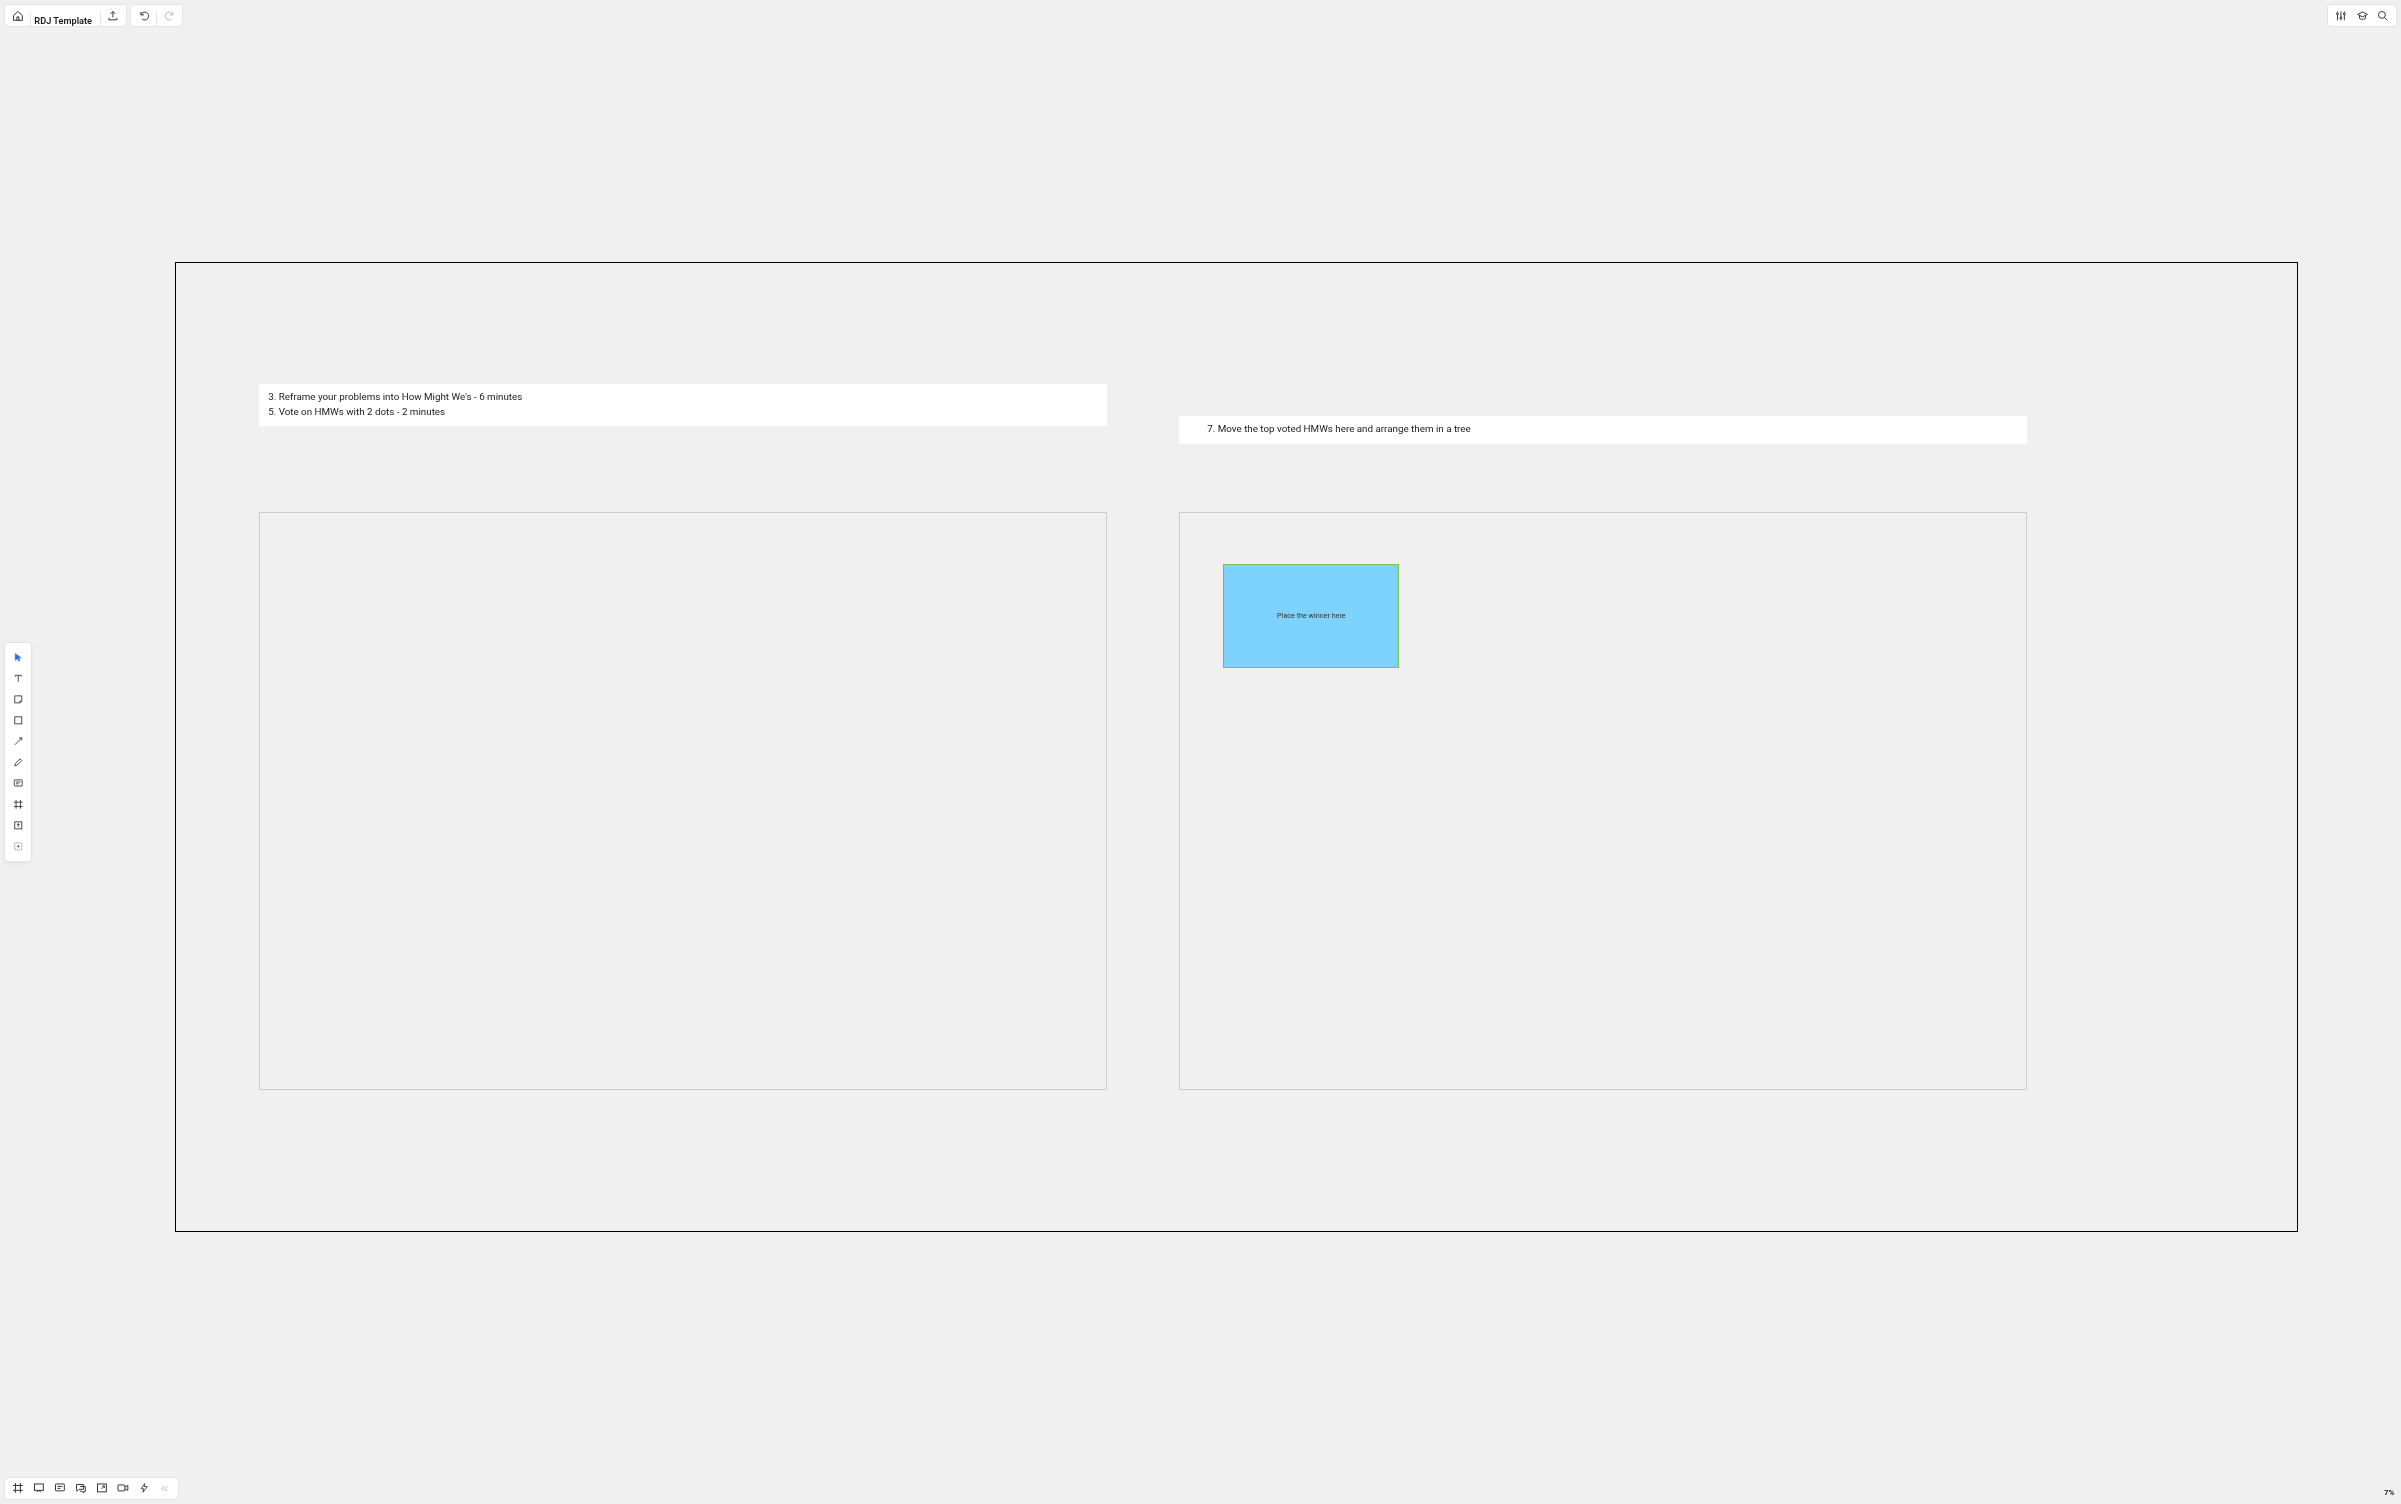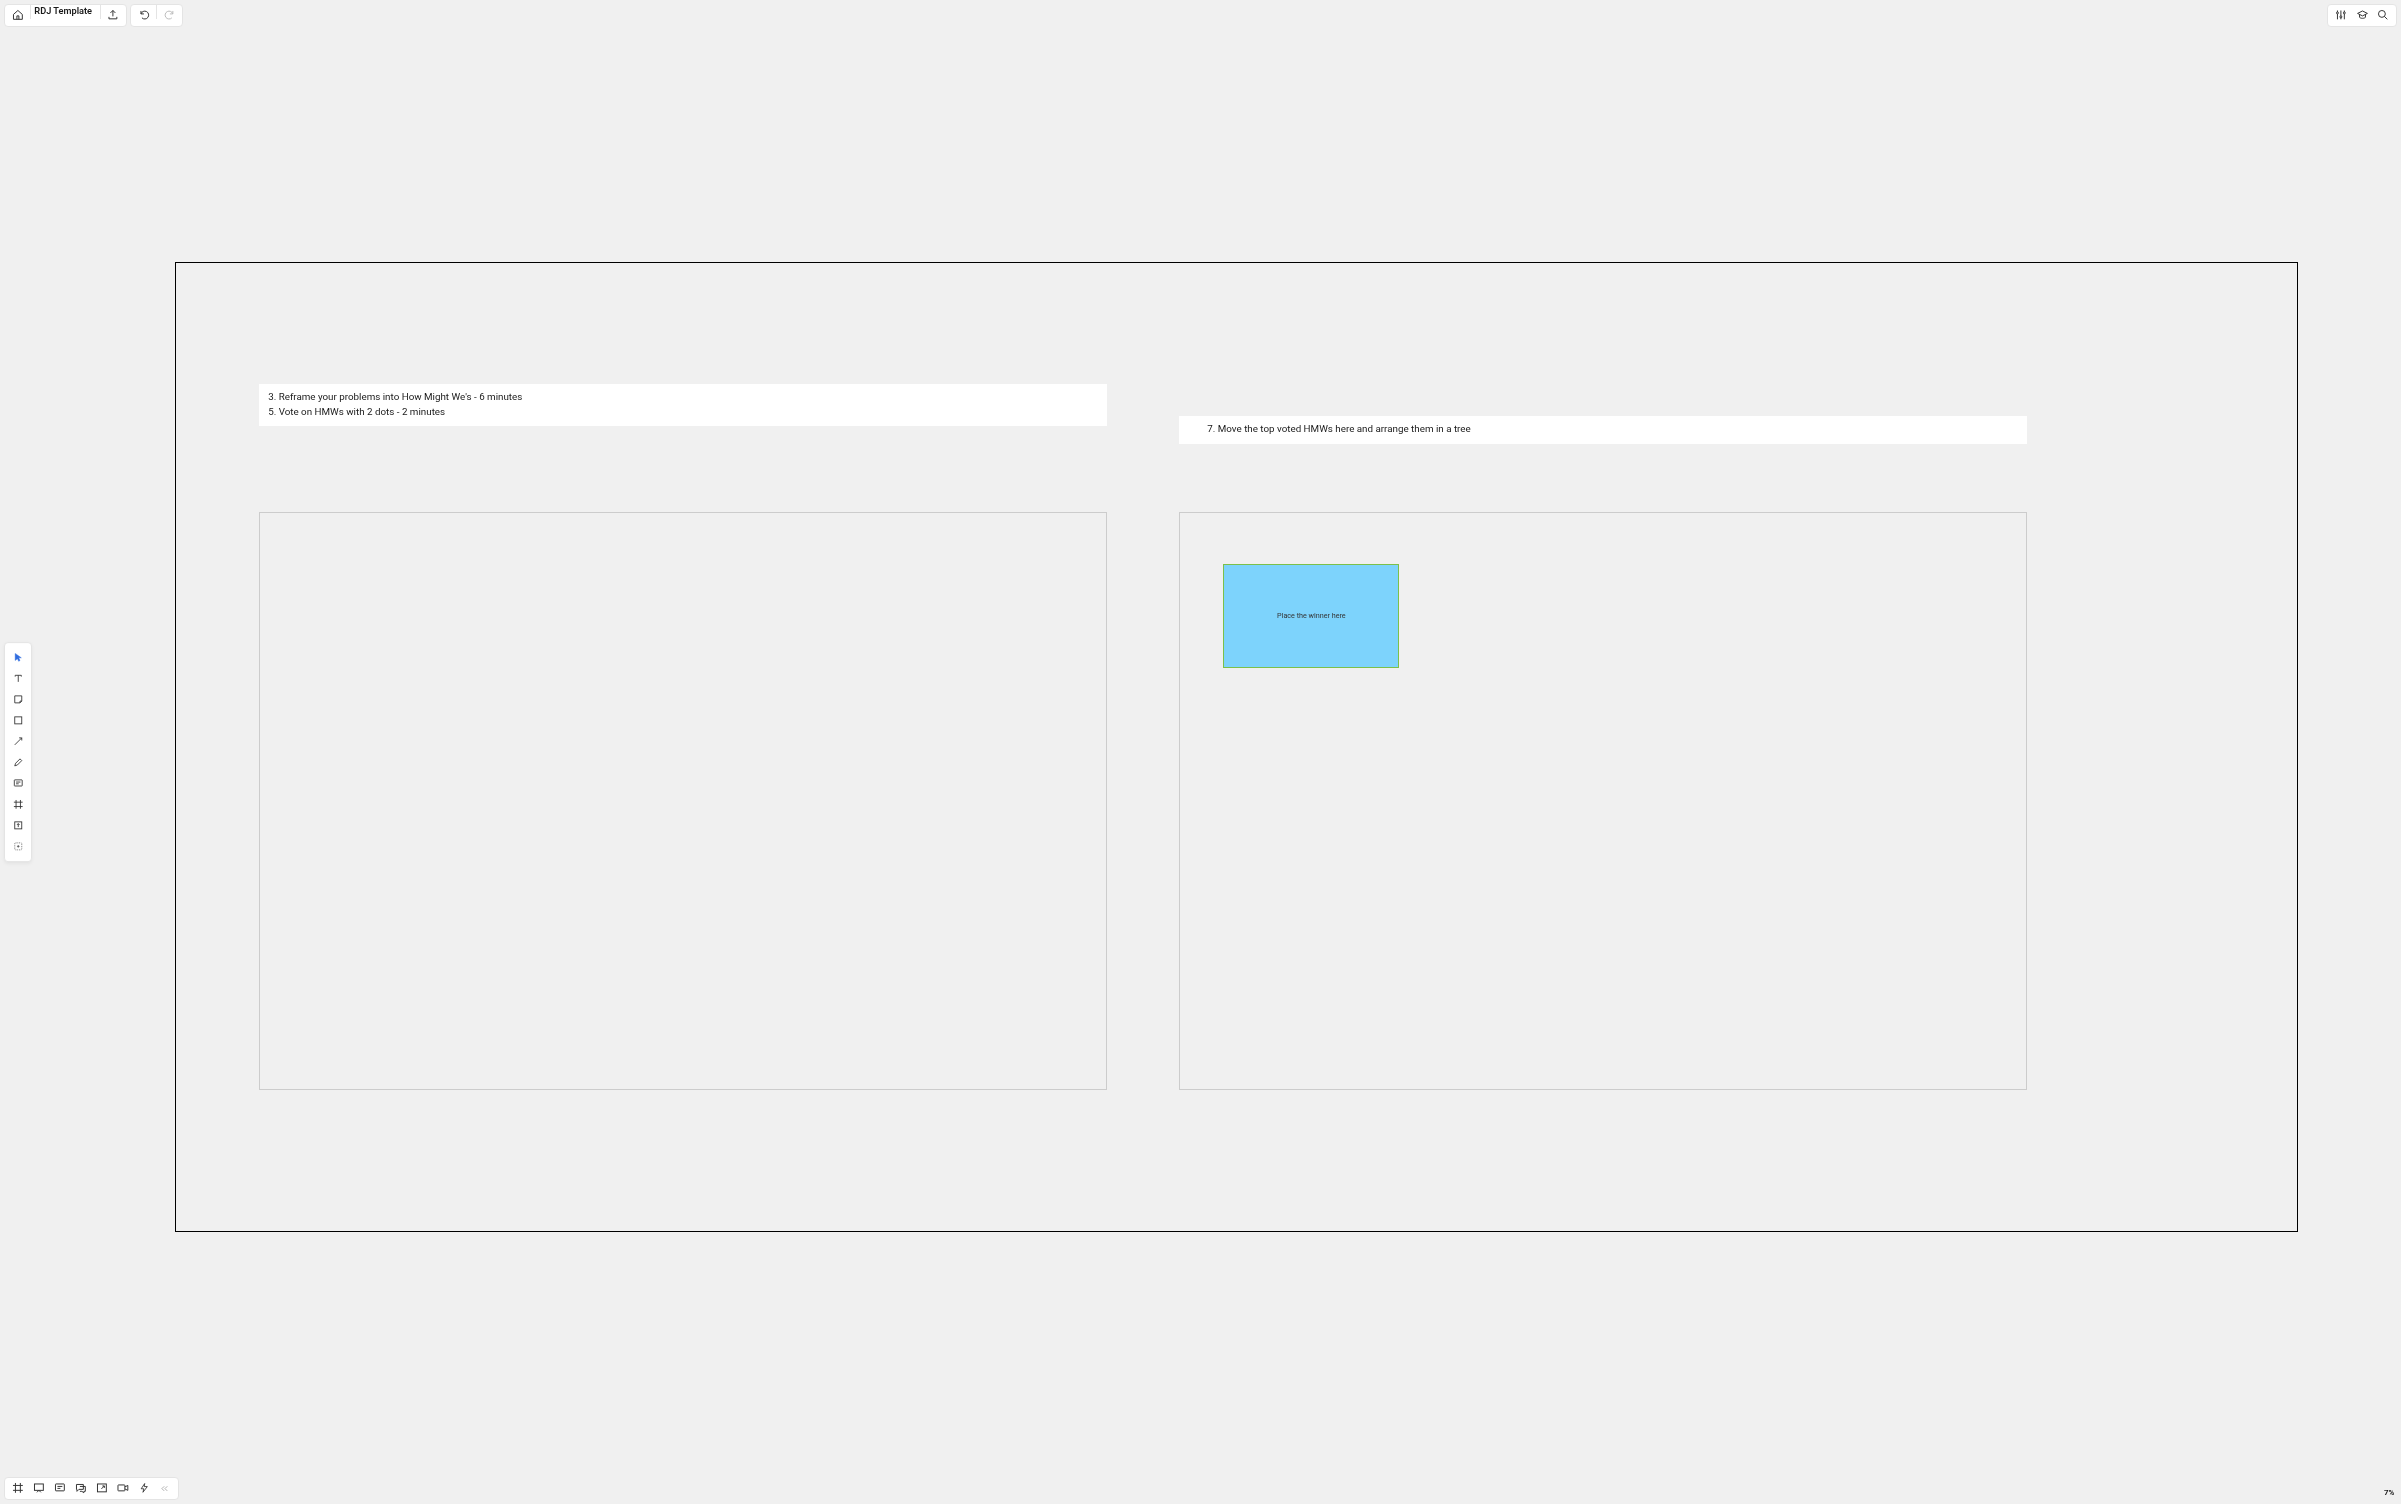--- a/index.html
+++ b/index.html
@@ -24,21 +24,21 @@
       left: 3.9px;
       display: flex;
       gap: 3.9px;
     }
 
     .toolbar-group {
       background: #fff;
       border: 0.7px solid #e4e4e4;
       border-radius: 3.9px;
       display: flex;
-      align-items: flex-start;
+      align-items: flex-end;
       height: 23.6px;
       padding: 0 2.6px;
     }
 
     .toolbar-btn {
       display: flex;
       align-items: center;
       justify-content: center;
       width: 21px;
       height: 21px;

